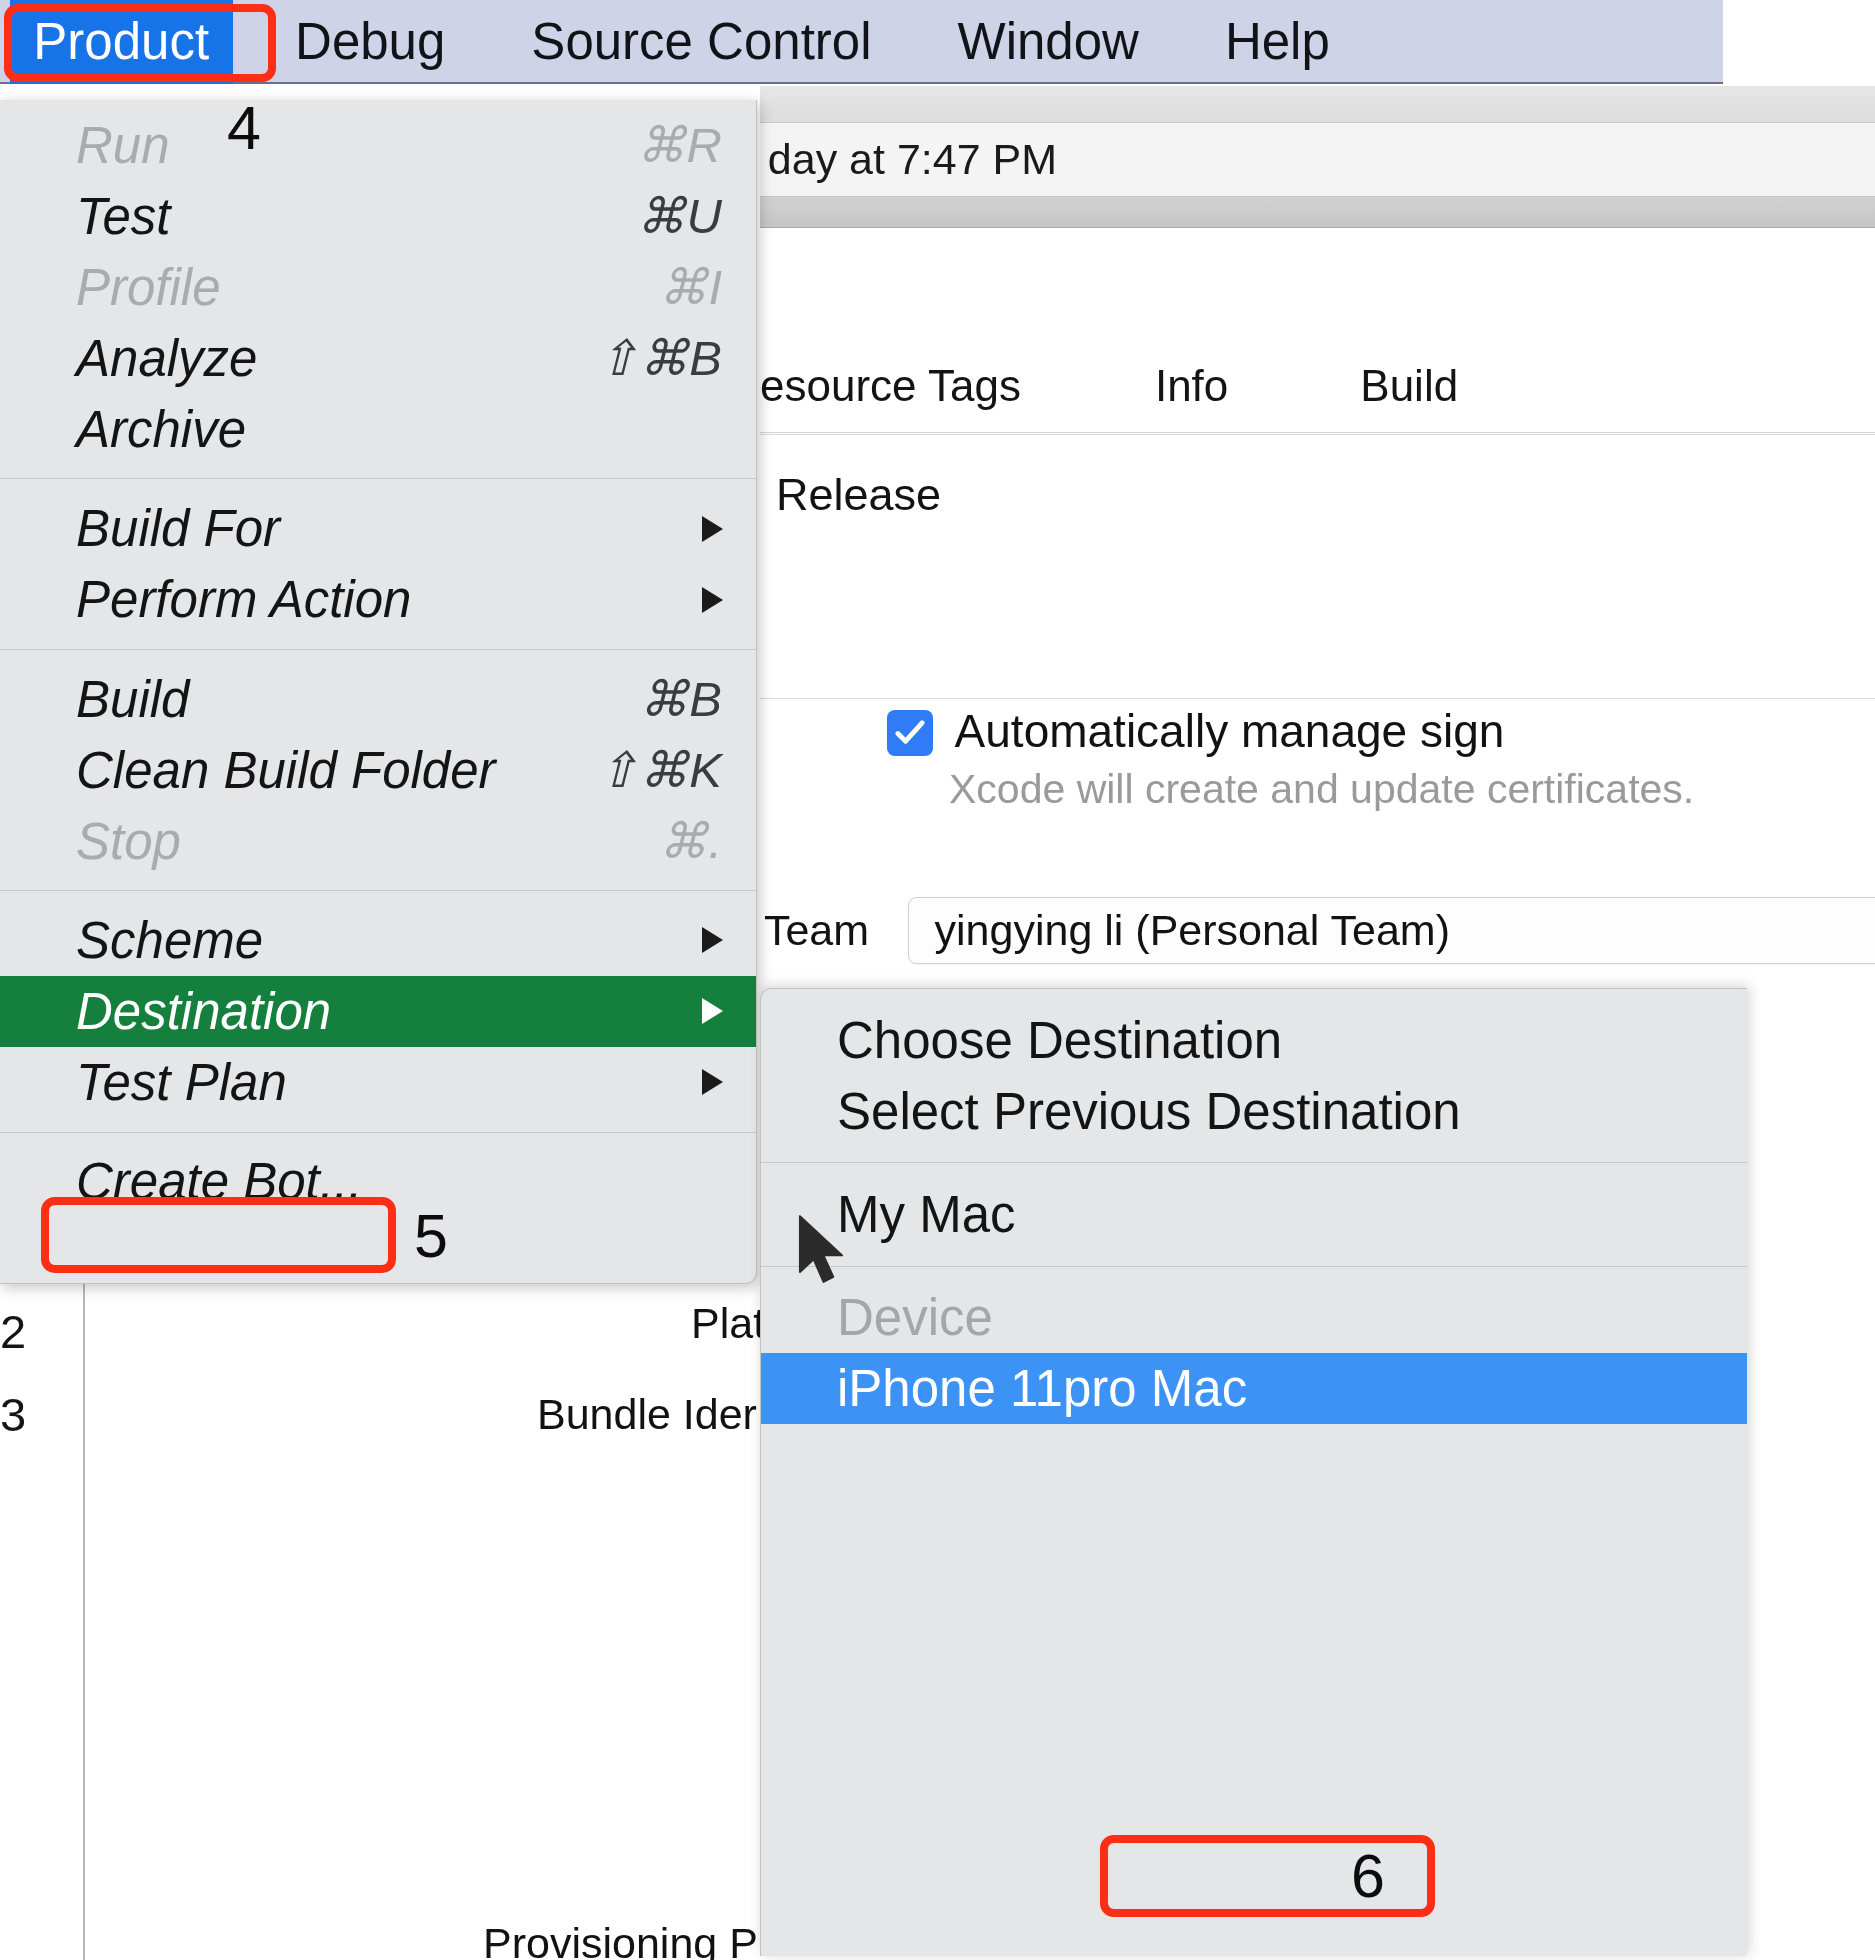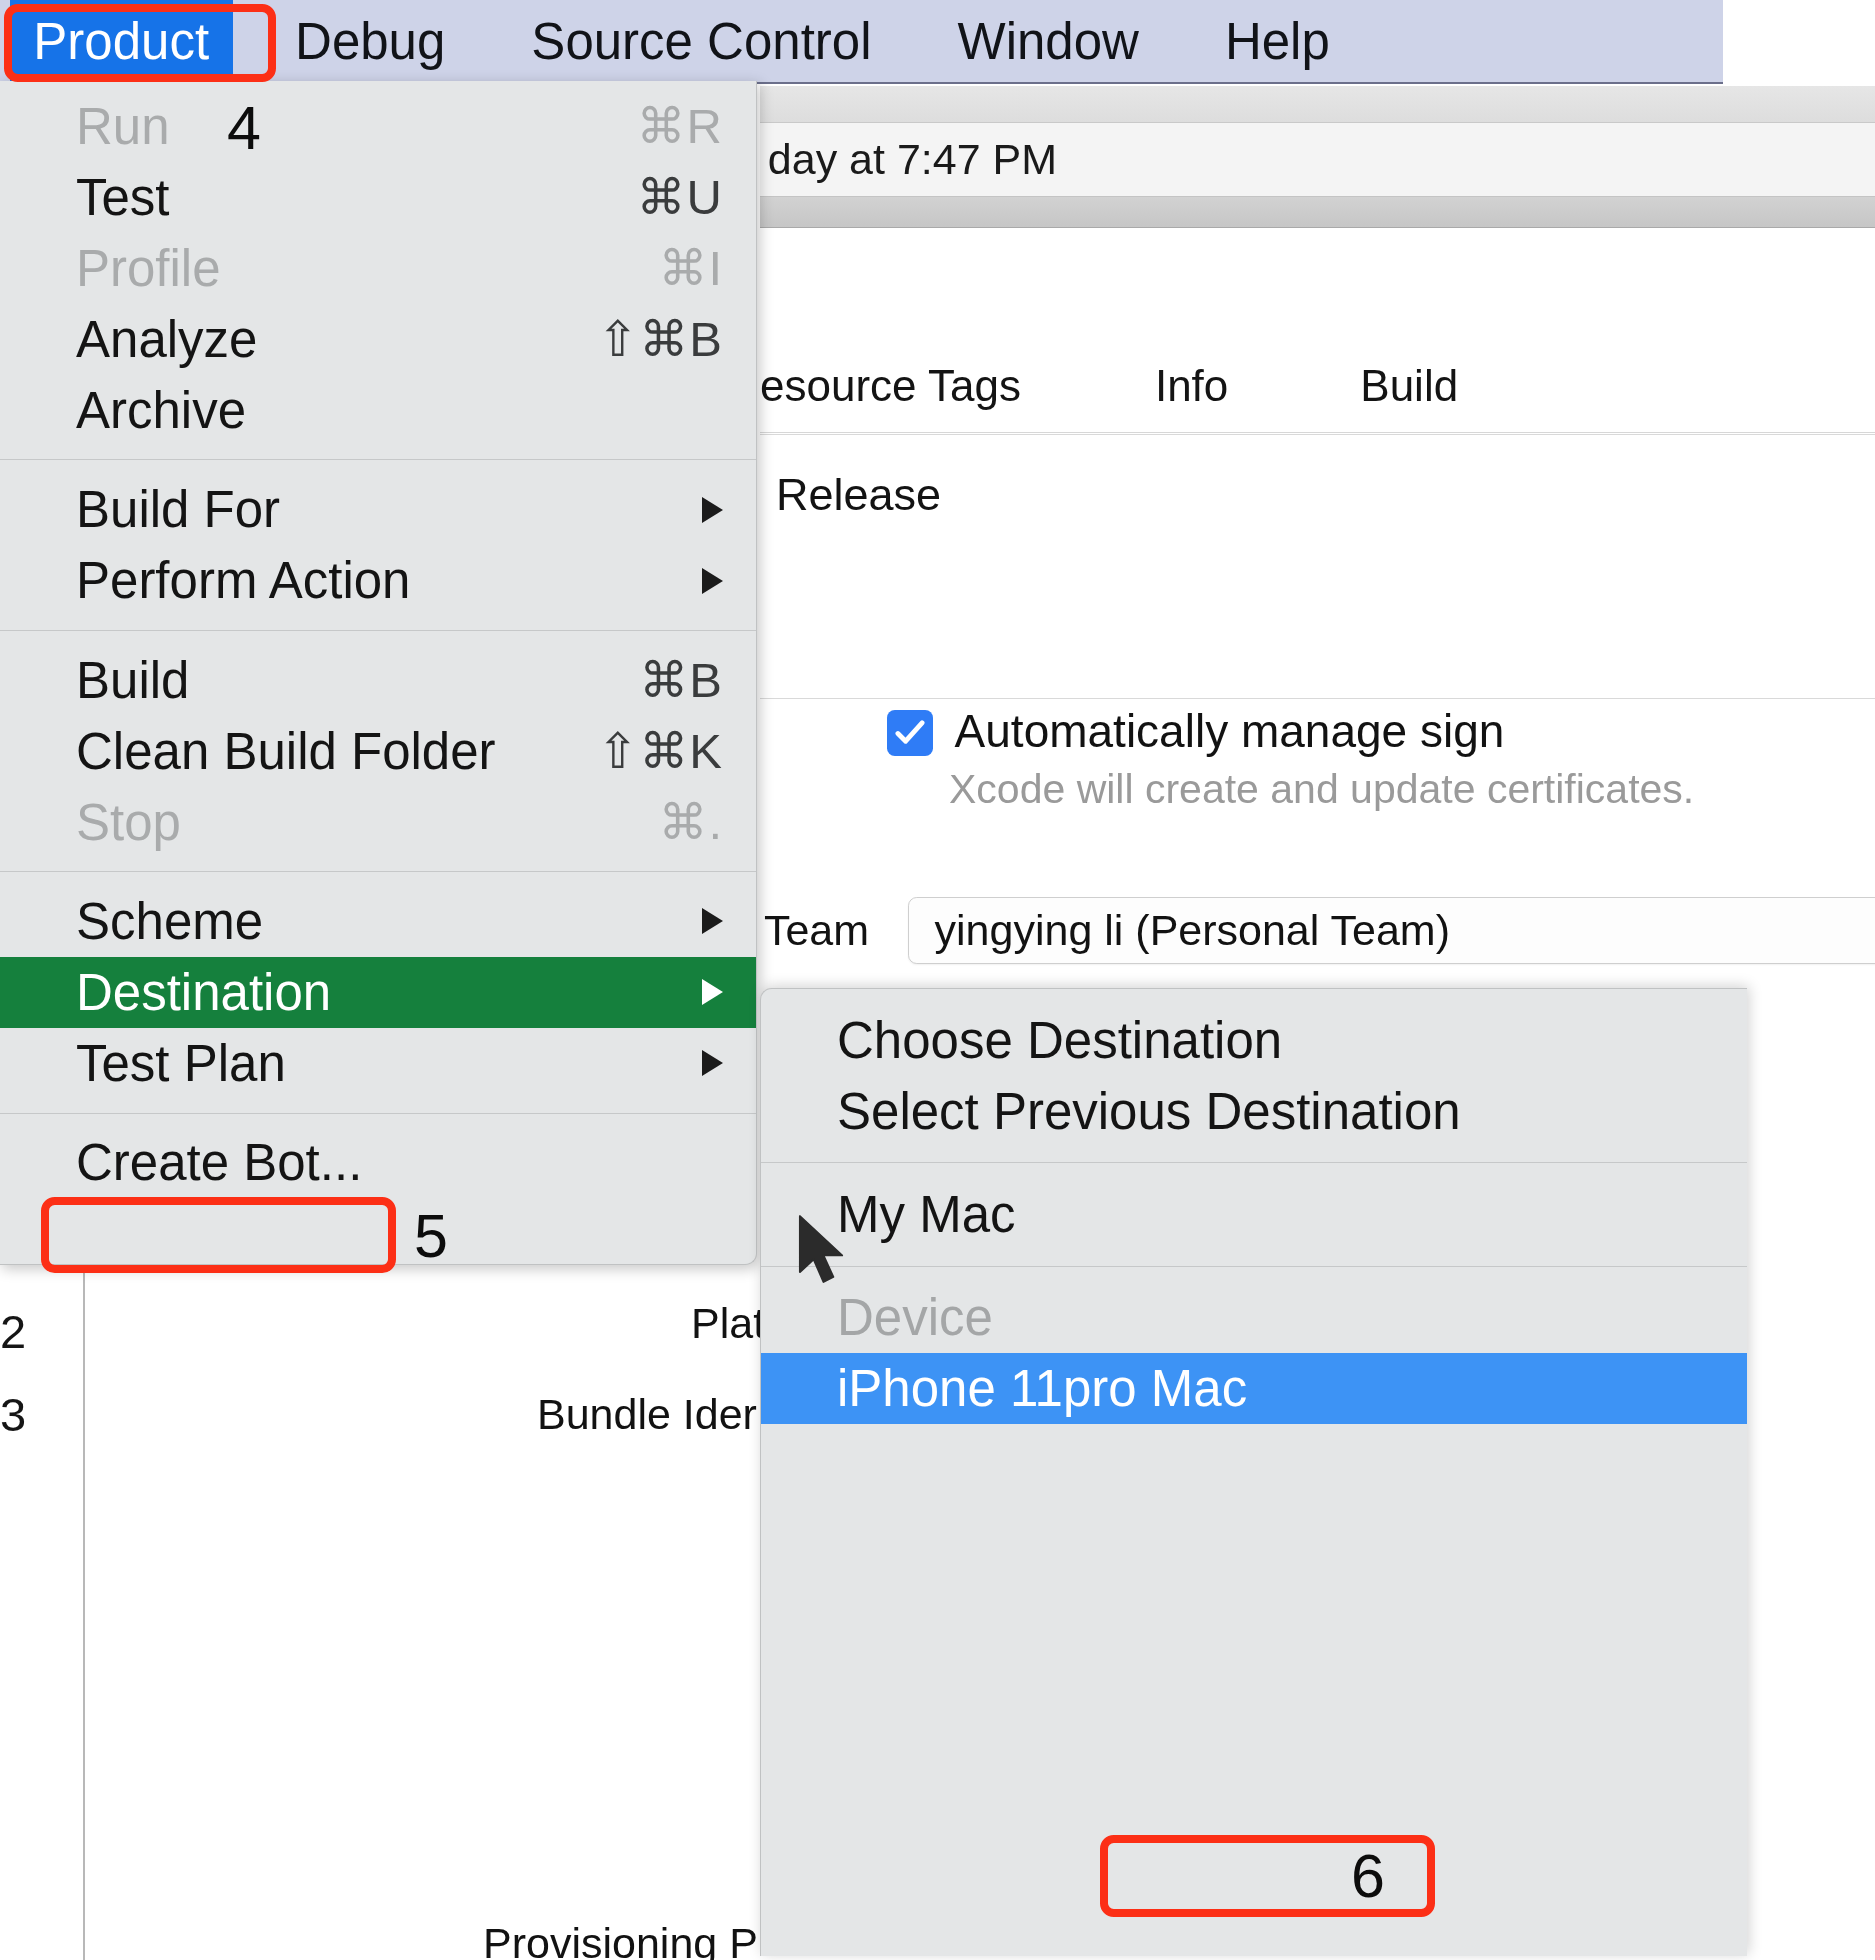--- a/index.html
+++ b/index.html
@@ -111,27 +111,28 @@
     padding: 0 23.5px; line-height: 84px; height: 84px;
   }
   .menubar-item.active {
     background: #1673e8; color: #ffffff;
   }
   .menubar-item.first { margin-left: 9.8px; }
   .menubar-item.gap { margin-left: 39px; }
 
   
   .menu-panel {
-    position: absolute; left: 0; top: 81px; width: 757px; height: 1184px;
+    position: absolute; left: 0; top: 100px; width: 757px; height: 1184px;
     background: #e4e6e7;
     border-right: 1px solid #c0c2c3;
     border-bottom: 1px solid #c0c2c3;
     border-bottom-right-radius: 11.8px;
     box-shadow: 2.9px 3.9px 13.7px rgba(0,0,0,.22);
     padding-top: 9.8px;
+    font-style: italic;
   }
   .mi {
     position: relative; height: 71px;
     display: flex; align-items: center;
     padding-left: 76px; padding-right: 33px;
   }
   .mi .label { font-size: 51px; color: #141414; white-space: nowrap; }
   .mi.disabled .label { color: #a9abac; }
   .mi .shortcut {
     margin-left: auto; font-size: 49px; color: #3a3c3d;

